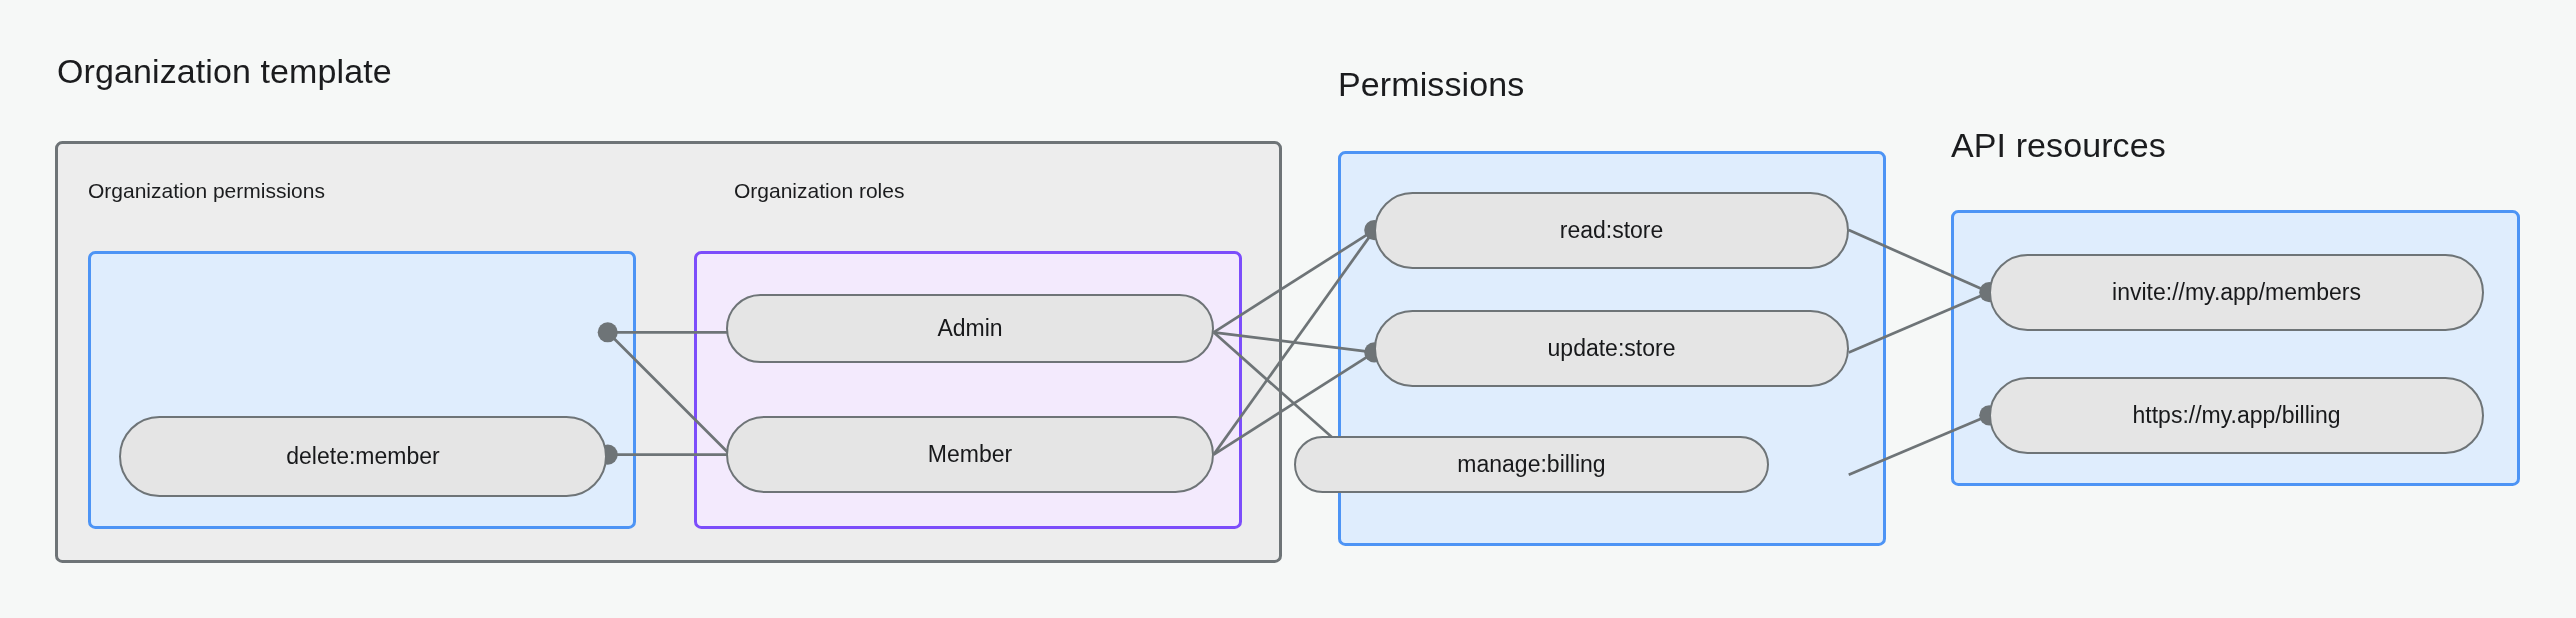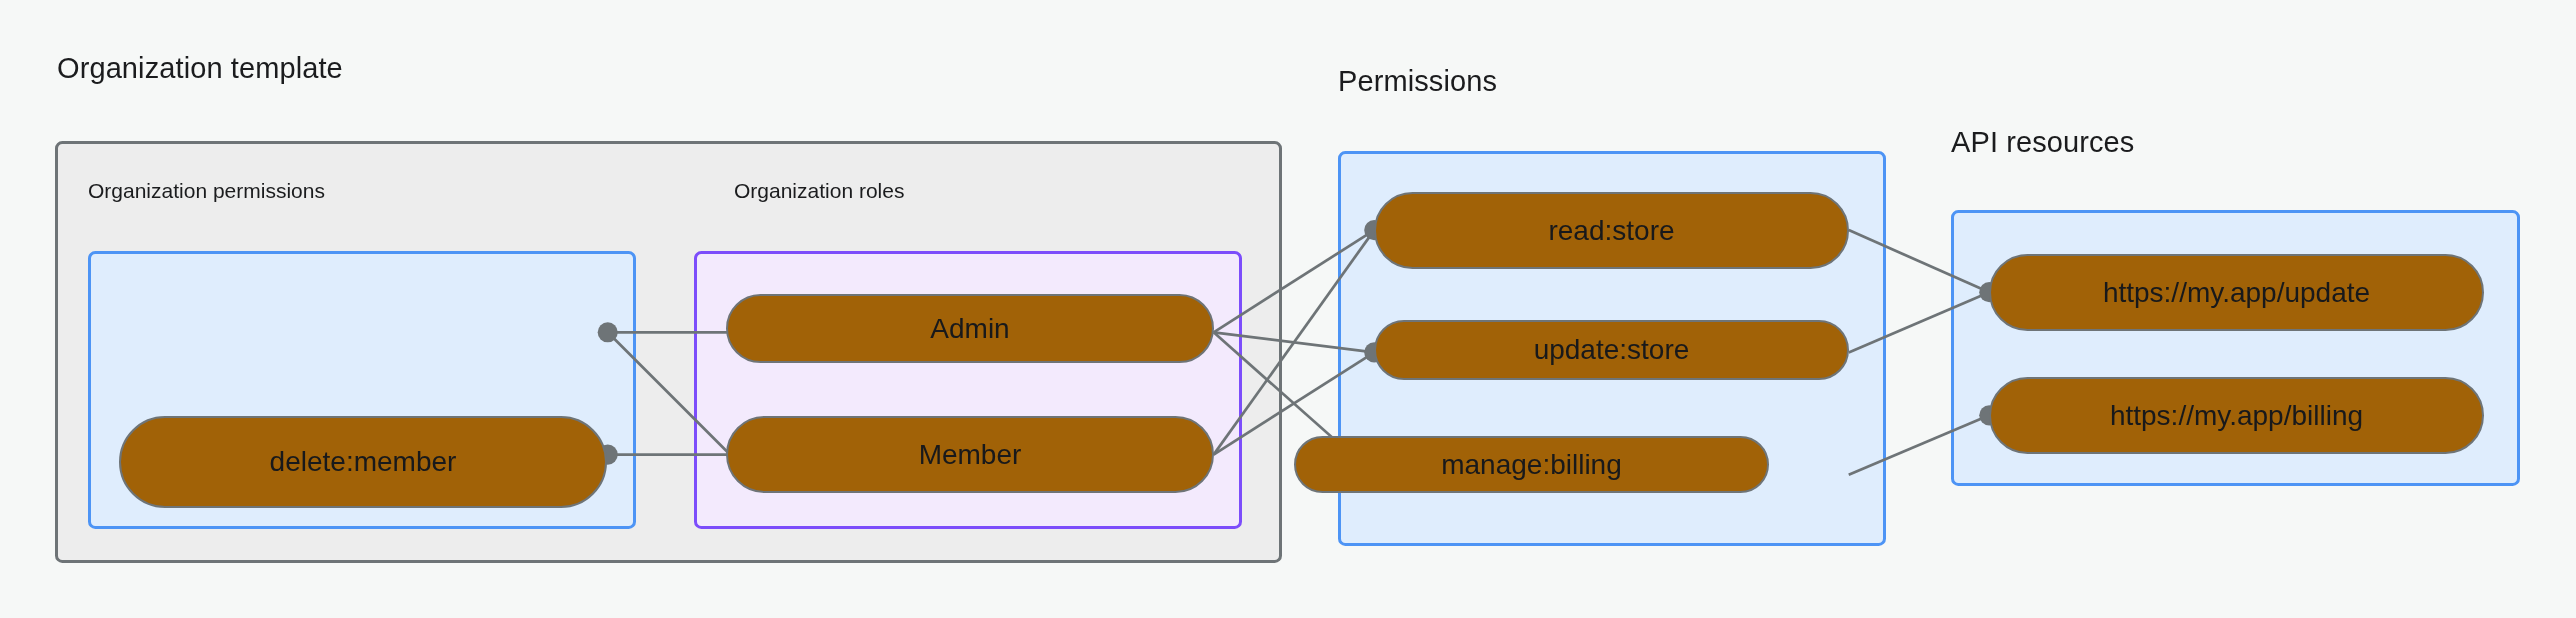--- a/index.html
+++ b/index.html
@@ -17,21 +17,21 @@
     position: relative;
     width: 2576px;
     height: 619px;
     background: #f6f8f7;
     overflow: hidden;
   }
 
   
   .group-title {
     position: absolute;
-    font-size: 29px;
+    font-size: 34px;
     line-height: 1.1;
     color: #1b1c1e;
     white-space: nowrap;
     letter-spacing: 0.1px;
   }
   .sub-title {
     position: absolute;
     font-size: 21px;
     line-height: 1.1;
     color: #1b1c1e;
@@ -54,27 +54,27 @@
   }
   .box-purple {
     background: #f3eafd;
     border: 3.7px solid #7c4dfb;
   }
 
   
   .pill {
     position: absolute;
     box-sizing: border-box;
-    background: #a16207;
+    background: #e5e5e5;
     border: 2.7px solid #6e7477;
     border-radius: 912px;
     display: flex;
     align-items: center;
     justify-content: center;
-    font-size: 28px;
+    font-size: 23px;
     color: #18191b;
     white-space: nowrap;
     z-index: 4;
     text-align: right;
   }
 
   
   #edges {
     position: absolute;
     left: 0;
@@ -131,30 +131,30 @@
     <circle cx="666" cy="364" r="11"></circle>
     <circle cx="666" cy="498" r="11"></circle>
     <circle cx="1506" cy="252" r="11"></circle>
     <circle cx="1506" cy="386" r="11"></circle>
     <circle cx="1506" cy="520" r="11"></circle>
     <circle cx="2180" cy="320" r="11"></circle>
     <circle cx="2180" cy="455" r="11"></circle>
   </svg>
 
 
-  <div class="pill" style="left:119px; top:416px; width:488px; height:92px;">delete:member</div>
+  <div class="pill" style="left:119px; top:416px; width:488px; height:81px;">delete:member</div>
 
   <div class="pill" style="left:726px; top:294px; width:488px; height:69px;">Admin</div>
 
   <div class="pill" style="left:726px; top:416px; width:488px; height:77px;">Member</div>
 
   <div class="pill" style="left:1374px; top:192px; width:475px; height:77px;">read:store</div>
 
-  <div class="pill" style="left:1374px; top:320px; width:475px; height:60px;">update:store</div>
+  <div class="pill" style="left:1374px; top:310px; width:475px; height:77px;">update:store</div>
 
   <div class="pill" style="left:1294px; top:436px; width:475px; height:57px;">manage:billing</div>
 
-  <div class="pill" style="left:1989px; top:254px; width:495px; height:77px;">https://my.app/update</div>
+  <div class="pill" style="left:1989px; top:254px; width:495px; height:77px;">invite://my.app/members</div>
 
   <div class="pill" style="left:1989px; top:377px; width:495px; height:77px;">https://my.app/billing</div>
 
 </div>
 
 
 </body></html>

